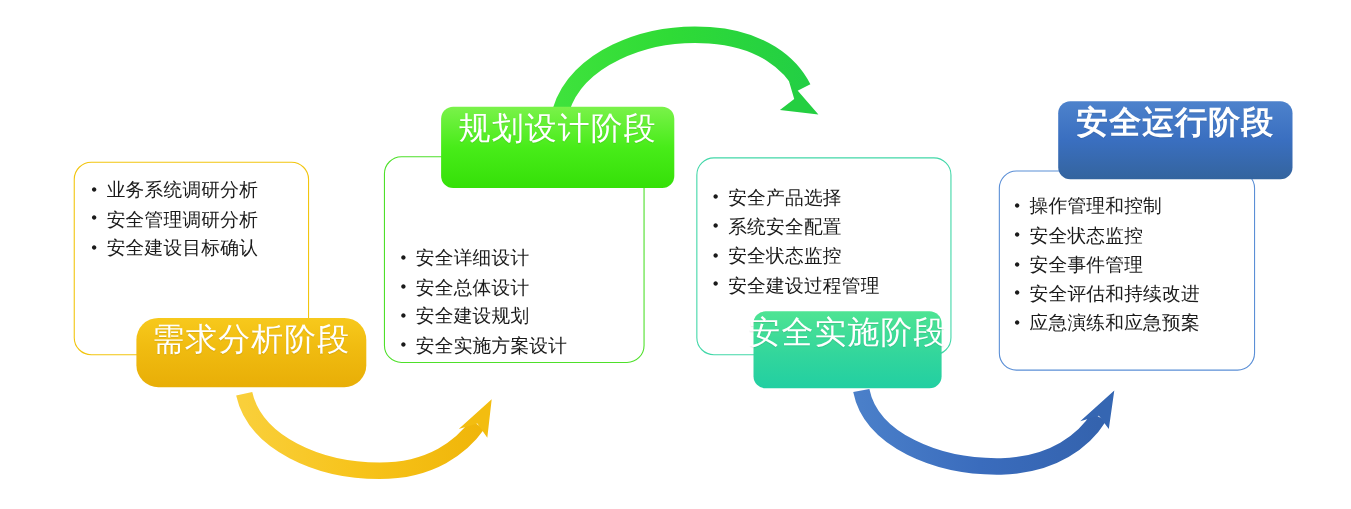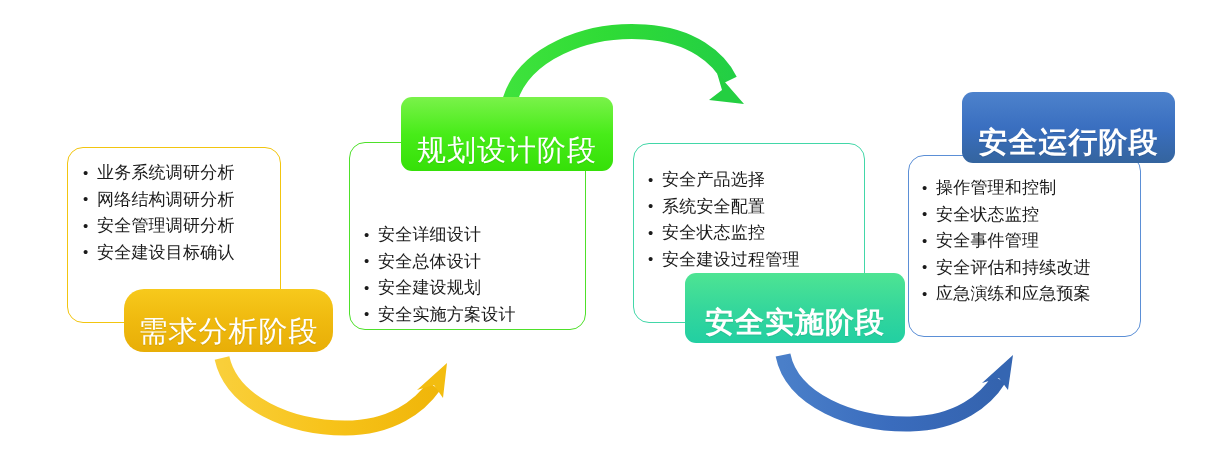--- a/index.html
+++ b/index.html
@@ -54,21 +54,21 @@
     left: 1px;
     top: -0.5px;
     font-size: 15px;
     color: #1a1a1a;
   }
   .pill {
     position: absolute;
     box-sizing: border-box;
     border-radius: 11px;
     display: flex;
-    align-items: flex-end;
+    align-items: flex-start;
     justify-content: center;
     color: #ffffff;
     font-size: 29px;
     letter-spacing: 1px;
     white-space: nowrap;
     text-shadow: 0 1px 1px rgba(0,0,0,0.10);
   }
 
   
   #panel-1 { left: 67px;  top: 147px; width: 214px; height: 176px; border-color: #f2c50f; }
@@ -78,22 +78,22 @@
 
   
   #panel-2 { left: 349px; top: 142px; width: 237px; height: 188px; border-color: #4ee02a; }
   #list-2  { left: 363px; top: 222px; }
   #pill-2  { left: 401px; top: 97px;  width: 212px; height: 74px;
              background: linear-gradient(180deg, #7af24a 0%, #48ec19 50%, #35e008 100%); }
 
   
   #panel-3 { left: 633px; top: 143px; width: 232px; height: 180px; border-color: #42d7a8; }
   #list-3  { left: 647px; top: 167px; }
-  #pill-3  { left: 685px; top: 273px; width: 220px; height: 70px;
-             background: linear-gradient(180deg, #4ee493 0%, #33d69c 55%, #22cfa2 100%); font-weight: bold; }
+  #pill-3  { left: 685px; top: 283px; width: 171px; height: 70px;
+             background: linear-gradient(180deg, #4ee493 0%, #33d69c 55%, #22cfa2 100%); }
 
   
   #panel-4 { left: 908px; top: 155px; width: 233px; height: 182px; border-color: #5b8fd6; }
   #list-4  { left: 921px; top: 175px; }
   #pill-4  { left: 962px; top: 92px;  width: 213px; height: 71px;
              background: linear-gradient(180deg, #4d82cc 0%, #3a6fc0 50%, #34649e 100%); font-weight: bold; }
 </style>
 </head>
 <body>
 
@@ -136,21 +136,20 @@
       <path d="M 783 355
                C 792 400, 852 425, 910 424
                C 958 423, 986 400, 999 379" fill="none" stroke="url(#gradBlue)" stroke-width="15" stroke-linecap="butt"></path>
       <path d="M 1013 355 L 1008 390 L 999 378 L 982 383 Z" fill="#3566b2"></path>
     </g>
   </svg>
 
   <div class="panel" id="panel-1"></div>
   <ul class="panel-list" id="list-1">
     <li>业务系统调研分析</li>
-    <li>网络结构调研分析</li>
     <li>安全管理调研分析</li>
     <li>安全建设目标确认</li>
   </ul>
   <div class="pill" id="pill-1">
     <span>需求分析阶段</span>
   </div>
 
   <div class="panel" id="panel-2"></div>
   <ul class="panel-list" id="list-2">
     <li>安全详细设计</li>

